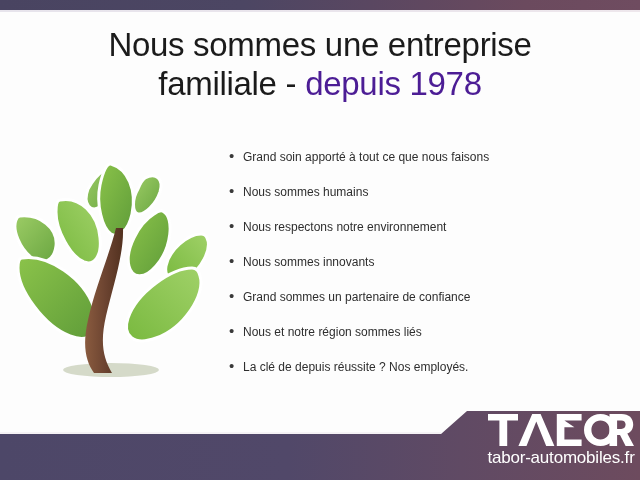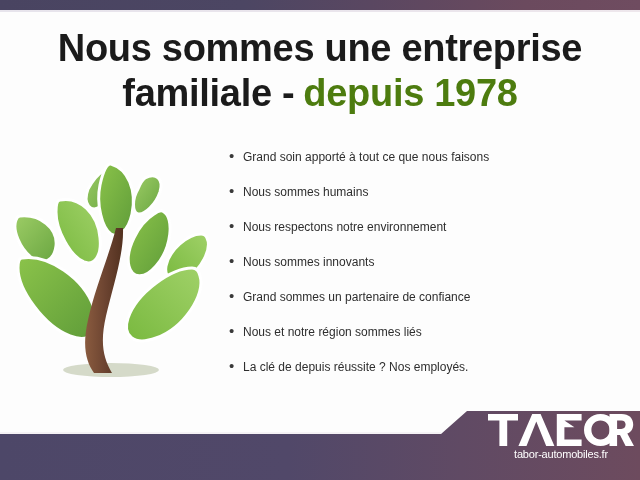--- a/index.html
+++ b/index.html
@@ -38,27 +38,27 @@
     position: absolute;
     left: 0;
     top: 26px;
     width: 640px;
     text-align: center;
     line-height: 1.18;
     letter-spacing: -0.3px;
   }
   .heading .line {
     display: block;
-    font-size: 38px;
-    font-weight: bold;
+    font-size: 33px;
+    font-weight: normal;
     color: #1b1b1b;
     white-space: nowrap;
   }
   .heading .accent {
-    color: #4d7c0f;
+    color: #4c1d95;
   }
   .heading .sep {
     display: inline-block;
     width: 9px;
   }
 
   
   .bullets {
     position: absolute;
     left: 229px;
@@ -112,21 +112,21 @@
     text-align: center;
   }
   .brand-mark {
     display: block;
     height: 33px;
   }
   .brand-mark svg { display: block; margin: 0 auto; }
   .brand-url {
     display: block;
     margin-top: 1px;
-    font-size: 11px;
+    font-size: 17px;
     color: #ffffff;
     letter-spacing: -0.2px;
     white-space: nowrap;
   }
 </style>
 </head>
 <body>
 
 <div id="slide">
 

